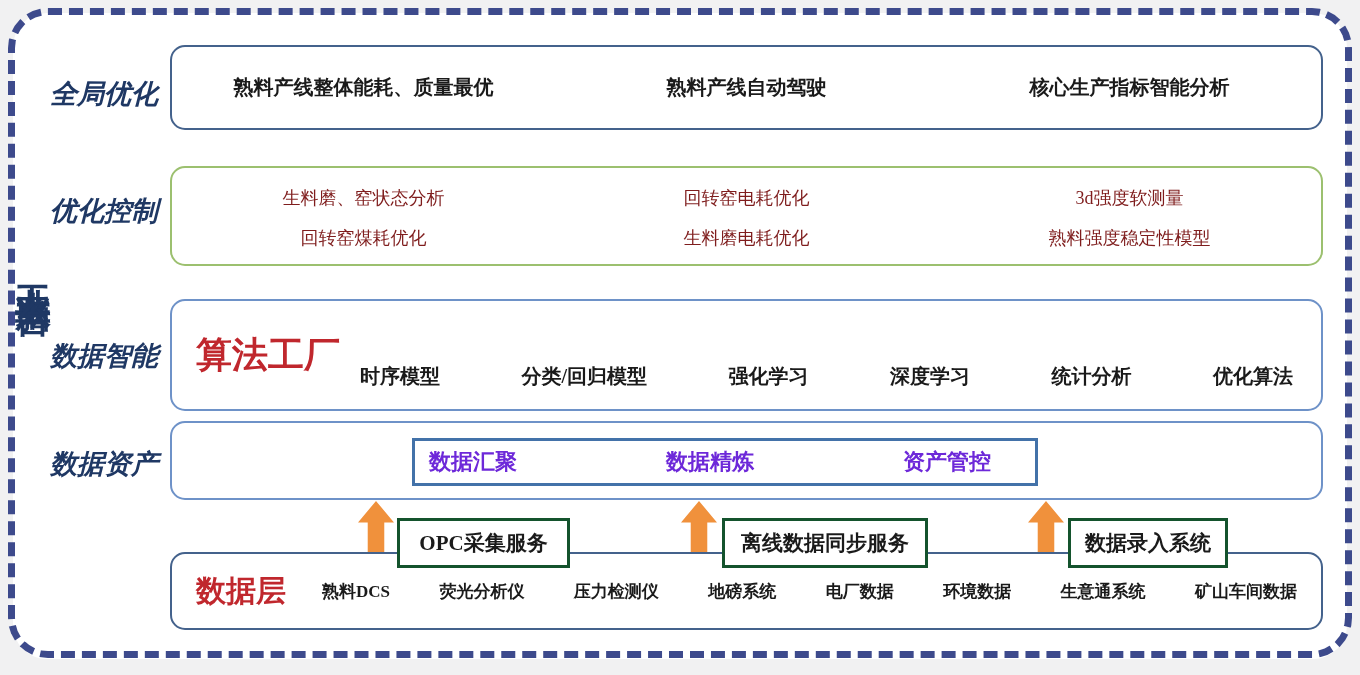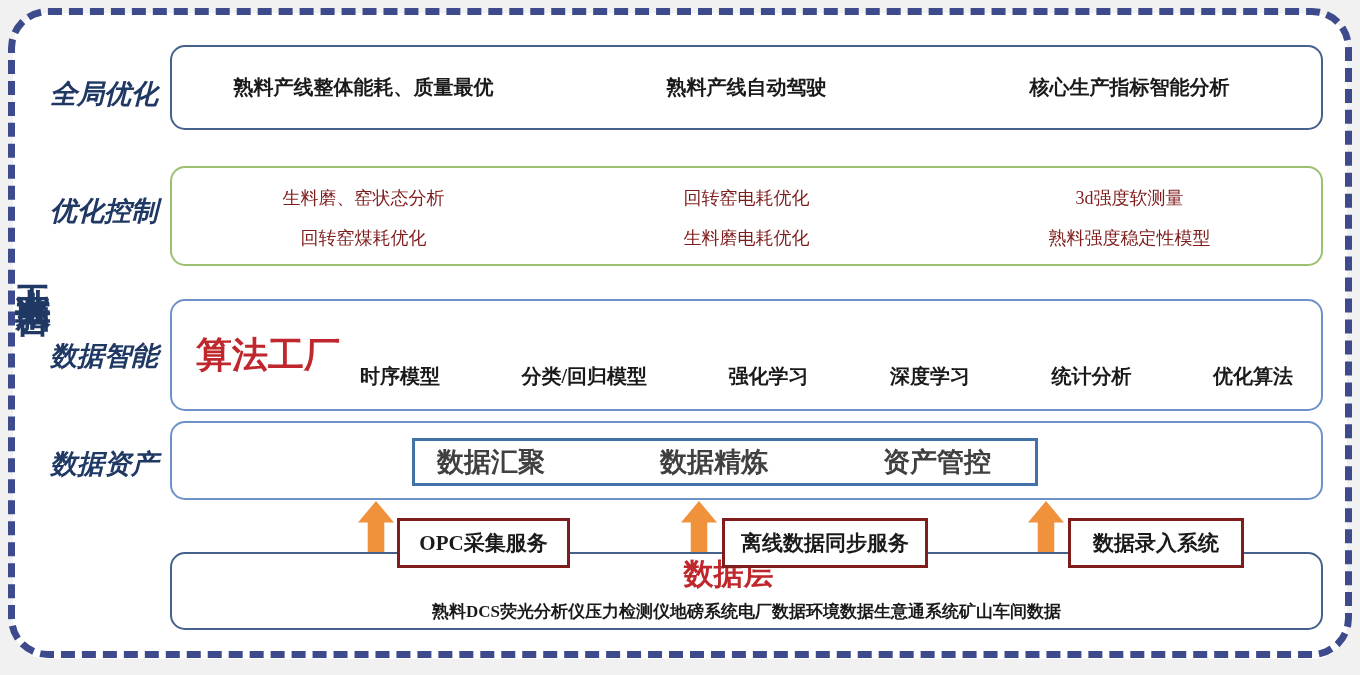--- a/index.html
+++ b/index.html
@@ -51,35 +51,35 @@
   .factory{font-size:36px;font-weight:bold;color:#c0272d;white-space:nowrap;margin-right:20px;}
   .algo-items{flex:1;display:flex;justify-content:space-between;align-items:center;margin-top:42px;}
   .algo-items .cell{font-size:20px;font-weight:bold;color:#1a1a1a;white-space:nowrap;}
   .box-assets{top:421px;height:79px;border:2px solid #6e92c8;z-index:1;}
   .assets-inner{
     position:absolute;left:240px;top:15px;width:626px;height:48px;
     box-sizing:border-box;border:3px solid #4372a9;background:#ffffff;
     display:flex;align-items:center;justify-content:space-between;
     padding:0 44px 0 14px;
   }
-  .assets-inner .cell{font-size:27px;font-weight:bold;color:#404040;white-space:nowrap;margin-left:8px;}
+  .assets-inner .cell{font-size:22px;font-weight:bold;color:#6d28d9;white-space:nowrap;}
   .box-data{top:552px;height:78px;border:2px solid #44628c;z-index:1;
-    display:flex;align-items:center;padding:0 24px;flex-direction:column;}
+    display:flex;align-items:center;padding:0 24px;}
   .data-label{font-size:30px;font-weight:bold;color:#c0272d;white-space:nowrap;margin-right:36px;}
   .data-items{flex:1;display:flex;justify-content:space-between;align-items:center;}
   .data-items .cell{font-size:17px;font-weight:bold;color:#1a1a1a;white-space:nowrap;}
   .svc-box{
     position:absolute;top:518px;height:50px;z-index:3;
-    box-sizing:border-box;border:3px solid #7f1d1d;background:#ffffff;
+    box-sizing:border-box;border:3px solid #14532d;background:#ffffff;
     display:flex;align-items:center;justify-content:center;
     font-size:21px;font-weight:bold;color:#1a1a1a;white-space:nowrap;
   }
   .svc-opc{left:397px;width:173px;}
   .svc-offline{left:722px;width:206px;}
-  .svc-entry{left:1068px;width:176px;}
+  .svc-entry{left:1068px;width:160px;}
   .up-arrow{
     position:absolute;top:501px;width:36px;height:51px;z-index:2;
     background:#f0913c;
     clip-path:polygon(50% 0,100% 42%,73% 42%,73% 100%,27% 100%,27% 42%,0 42%);
   }
   .arr-1{left:358px;}
   .arr-2{left:681px;}
   .arr-3{left:1028px;}
 </style>
 </head>

